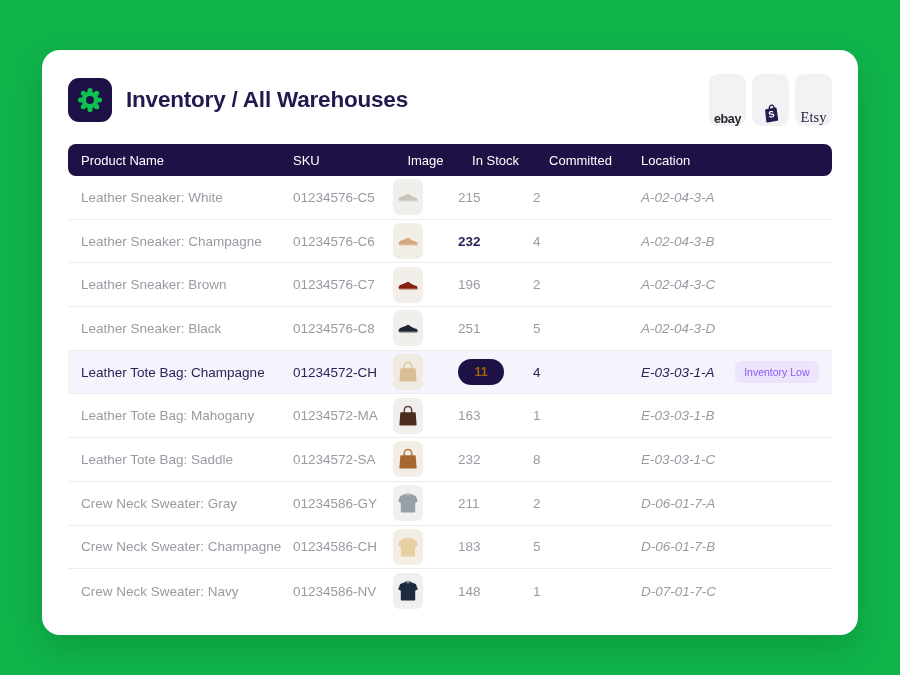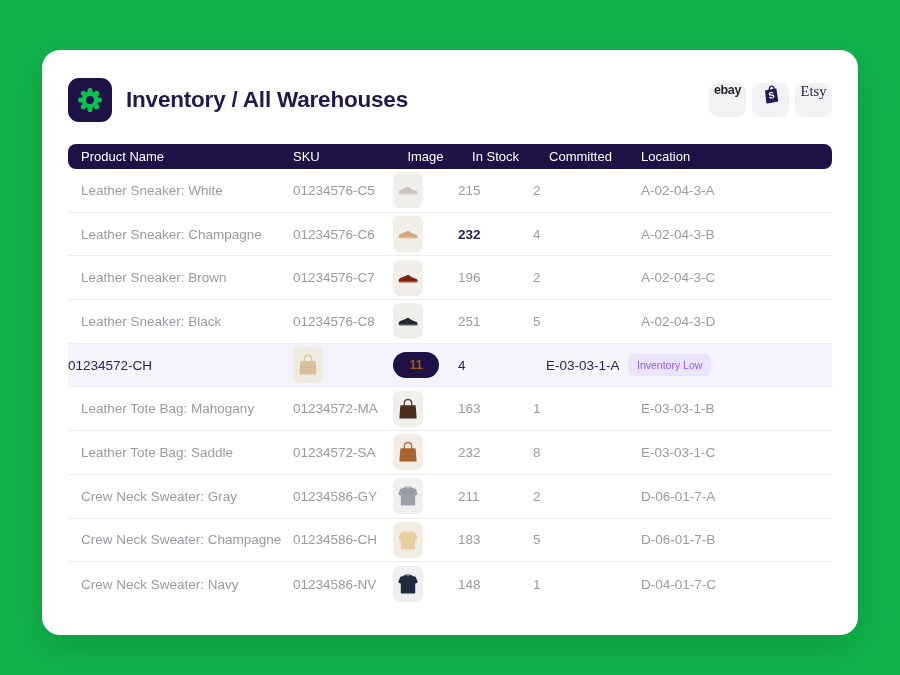--- a/index.html
+++ b/index.html
@@ -27,52 +27,52 @@
     width:44px;height:44px;border-radius:11px;background:#1d1145;
     display:flex;align-items:center;justify-content:center;flex:0 0 auto;
   }
   .logo svg{width:28px;height:28px;display:block;}
   .page-title{
     margin:0 0 0 14px;font-size:22.5px;font-weight:700;
     color:#221a4e;letter-spacing:-.2px;white-space:nowrap;
   }
   .marketplaces{margin-left:auto;display:flex;gap:6px;}
   .mp-badge{
-    width:37px;height:34px;border-radius:9px;background:#f2f1f3;
-    display:flex;align-items:flex-start;justify-content:center;cursor:pointer;
+    width:37px;height:52px;border-radius:9px;background:#f2f1f3;
+    display:flex;align-items:flex-end;justify-content:center;cursor:pointer;
   }
   .mp-ebay-label{font-size:12.5px;font-weight:600;color:#26262e;letter-spacing:-.4px;}
   .mp-etsy-label{font-family:"Liberation Serif", serif;font-size:14.5px;color:#2a2441;}
   .mp-badge svg{width:24px;height:24px;display:block;}
   
   .table{position:absolute;left:26px;top:94px;width:764px;}
   .grid-cols{
     display:grid;
     grid-template-columns:225px 100px 65px 75px 95px 1fr 120px;
     align-items:center;
   }
   .thead{
-    height:25px;background:#1d1145;border-radius:8px;
+    height:32px;background:#1d1145;border-radius:8px;
     color:#ffffff;font-size:13px;font-weight:500;
   }
   .th-product,.th-location{padding-left:13px;}
   .th-center{justify-self:center;}
   .row{
     height:43.7px;border-bottom:1px solid #ededf1;
     font-size:13.5px;color:#9b99a2;cursor:pointer;box-sizing:border-box;
   }
   .row:last-child{border-bottom:none;}
   .row.hl{
     background:#f5f3fb;color:#2c2257;font-weight:500;
     border-bottom-color:#eceaf4;
   }
   .c-product{padding-left:13px;white-space:nowrap;}
   .c-sku{white-space:nowrap;}
   .c-image,.c-stock,.c-committed{display:flex;justify-content:flex-start;}
-  .c-location{padding-left:13px;white-space:nowrap;}
+  .c-location{padding-left:13px;white-space:nowrap;font-style:italic;}
   .c-badge{display:flex;justify-content:flex-end;padding-right:16px;}
   .tile{
     width:30px;height:36px;border-radius:7px;background:#f1efec;
     display:flex;align-items:center;justify-content:center;
   }
   .pimg{width:24px;height:24px;display:block;}
   .stock-text.strong{color:#2c2257;font-weight:700;}
   .stock-text.pill{
     background:#1d1145;color:#a16207;min-width:46px;height:26px;border-radius:14px;
     display:flex;align-items:center;justify-content:center;
@@ -217,20 +217,21 @@
     </div>
     <div class="c-stock">
       <span class="stock-text">251</span>
     </div>
     <div class="c-committed">5</div>
     <div class="c-location">A-02-04-3-D</div>
     <div class="c-badge"></div>
   </div>
 
   <div class="row grid-cols hl">
+    <div class="c-product">Leather Tote Bag: Champagne</div>
     <div class="c-sku">01234572-CH</div>
     <div class="c-image">
       <span class="tile" style="background: rgb(240, 235, 224);">
         <svg class="pimg" style="color: rgb(217, 191, 152);">
                   <use href="#sym-tote"></use>
                 </svg>
       </span>
     </div>
     <div class="c-stock">
       <span class="stock-text pill">11</span>
@@ -321,20 +322,20 @@
       <span class="tile" style="background: rgb(239, 239, 239);">
         <svg class="pimg" style="color: rgb(28, 43, 61);">
                   <use href="#sym-sweater"></use>
                 </svg>
       </span>
     </div>
     <div class="c-stock">
       <span class="stock-text">148</span>
     </div>
     <div class="c-committed">1</div>
-    <div class="c-location">D-04-01-7-C</div>
+    <div class="c-location">D-07-01-7-C</div>
     <div class="c-badge"></div>
   </div>
 </div>
     </div>
 
   </div>
 </div>
 
 </body></html>

